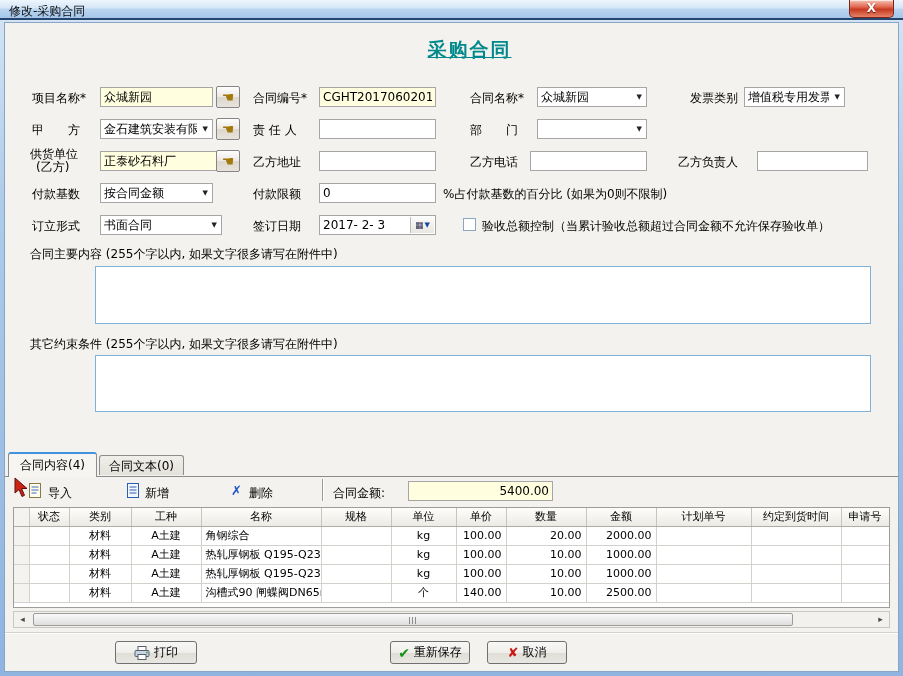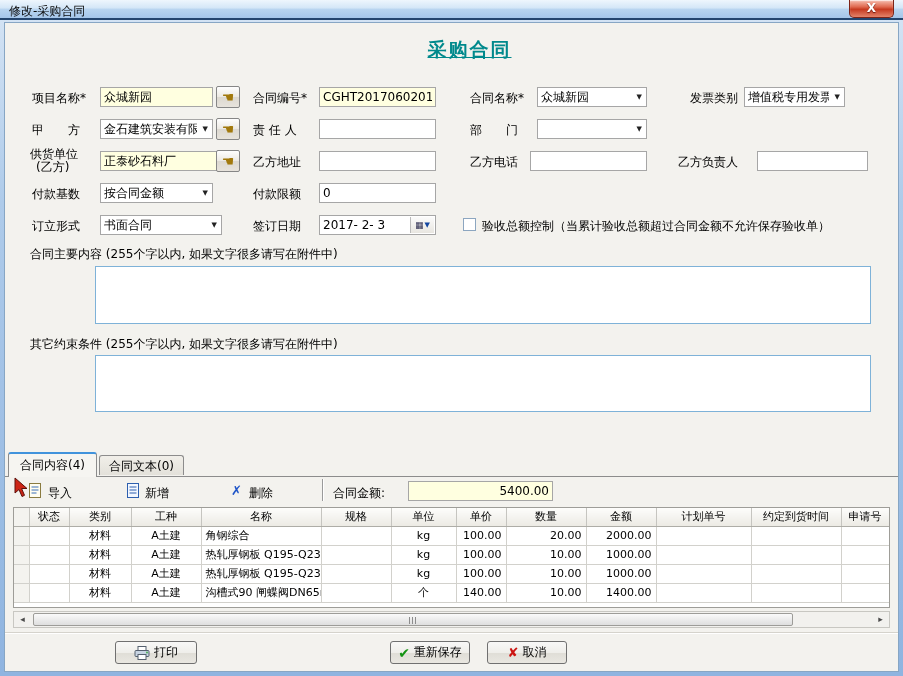--- a/index.html
+++ b/index.html
@@ -169,20 +169,21 @@
   <span class="lbl" style="left:678px;top:154px">乙方负责人</span>
   <input class="inp" style="left: 757px; top: 151px; width: 111px;" value="">
 
   <span class="lbl" style="left:32px;top:186px">付款基数</span>
   <div class="combo" style="left:100px;top:183px;width:113px">
     <span class="ctext">按合同金额</span>
     <span class="arr">▼</span>
   </div>
   <span class="lbl" style="left:253px;top:186px">付款限额</span>
   <input class="inp" style="left: 319px; top: 183px; width: 117px;" value="0">
+  <span class="lbl hint" style="left:443px;top:186px">%占付款基数的百分比 (如果为0则不限制)</span>
 
   <span class="lbl" style="left:32px;top:218px">订立形式</span>
   <div class="combo" style="left:100px;top:215px;width:122px">
     <span class="ctext">书面合同</span>
     <span class="arr">▼</span>
   </div>
   <span class="lbl" style="left:253px;top:218px">签订日期</span>
   <div class="datefield" style="left:319px;top:215px;width:117px">
     <span>2017- 2- 3</span>
     <span class="cal">
@@ -311,21 +312,21 @@
           <tr>
             <td class="sel"></td>
             <td class="c-status"></td>
             <td class="c-category">材料</td>
             <td class="c-work_type">A土建</td>
             <td class="c-name">沟槽式90 闸蝶阀DN65mm</td>
             <td class="c-spec"></td>
             <td class="c-unit">个</td>
             <td class="c-price">140.00</td>
             <td class="c-qty">10.00</td>
-            <td class="c-amount">1400.00</td>
+            <td class="c-amount">2500.00</td>
             <td class="c-plan_no"></td>
             <td class="c-arrival_time"></td>
             <td class="c-request_no"></td>
           </tr>
         </tbody>
     </table>
   </div>
 
   <div id="hscroll">
     <div class="sc-btn" id="sc-left"><span>◂</span></div>

